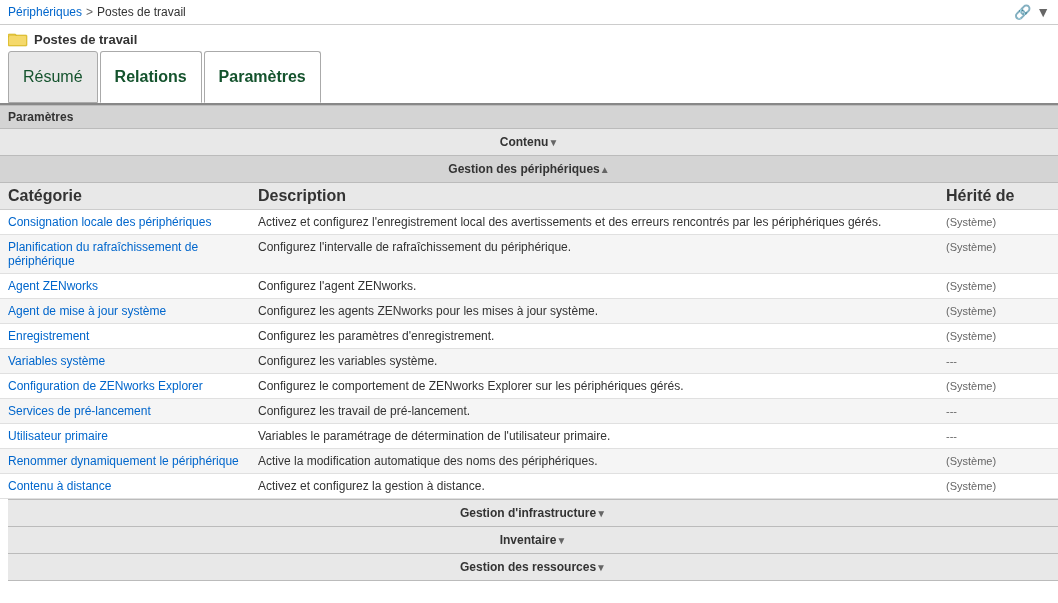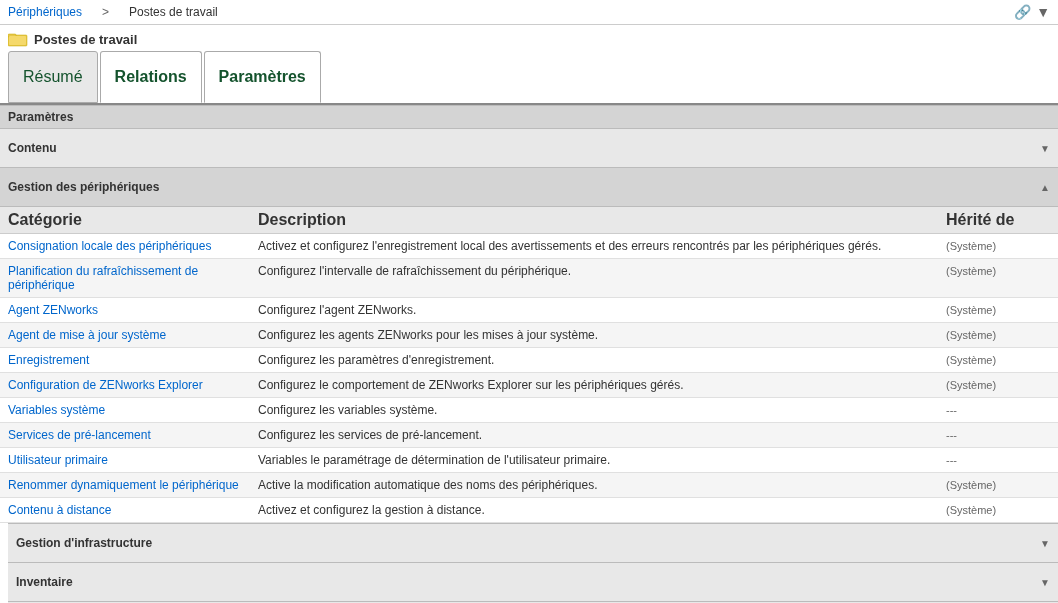--- a/index.html
+++ b/index.html
@@ -14,21 +14,21 @@
       display: flex;
       align-items: center;
       justify-content: space-between;
       padding: 4px 8px;
       background: #fff;
       border-bottom: 1px solid #ccc;
     }
     .breadcrumb {
       display: flex;
       align-items: center;
-      gap: 20px;
+      gap: 4px;
       font-size: 12px;
     }
     .breadcrumb a {
       color: #0066cc;
       text-decoration: none;
     }
     .breadcrumb-sep { color: #666; }
     .top-icons {
       display: flex;
       gap: 4px;
@@ -92,27 +92,27 @@
       font-weight: bold;
       font-size: 12px;
       border-bottom: 1px solid #bbb;
       border-top: 1px solid #bbb;
       display: flex;
       align-items: center;
       justify-content: space-between;
     }
     .section-header-collapsible {
       background: #e8e8e8;
-      padding: 12px 8px;
+      padding: 6px 8px;
       font-weight: bold;
       font-size: 12px;
       border-bottom: 1px solid #bbb;
       display: flex;
       align-items: center;
-      justify-content: space-between;
+      justify-content: center;
       cursor: pointer;
     }
     .collapse-icon {
       color: #666;
       font-size: 10px;
     }
     
     .params-table {
       width: 100%;
       border-collapse: collapse;
@@ -238,32 +238,32 @@
           <td class="col-category"><a href="#">Agent de mise à jour système</a></td>
           <td class="col-description">Configurez les agents ZENworks pour les mises à jour système.</td>
           <td class="col-inherited"><span class="inherited-val">(Système)</span></td>
         </tr>
         <tr>
           <td class="col-category"><a href="#">Enregistrement</a></td>
           <td class="col-description">Configurez les paramètres d'enregistrement.</td>
           <td class="col-inherited"><span class="inherited-val">(Système)</span></td>
         </tr>
         <tr>
-          <td class="col-category"><a href="#">Configuration de ZENworks Explorer</a></td>
-          <td class="col-description">Configurez le comportement de ZENworks Explorer sur les périphériques gérés.</td>
-          <td class="col-inherited"><span class="inherited-val">(Système)</span></td>
-        </tr>
-        <tr>
           <td class="col-category"><a href="#">Variables système</a></td>
           <td class="col-description">Configurez les variables système.</td>
           <td class="col-inherited"><span class="inherited-val">---</span></td>
         </tr>
         <tr>
+          <td class="col-category"><a href="#">Configuration de ZENworks Explorer</a></td>
+          <td class="col-description">Configurez le comportement de ZENworks Explorer sur les périphériques gérés.</td>
+          <td class="col-inherited"><span class="inherited-val">(Système)</span></td>
+        </tr>
+        <tr>
           <td class="col-category"><a href="#">Services de pré-lancement</a></td>
-          <td class="col-description">Configurez les services de pré-lancement.</td>
+          <td class="col-description">Configurez les travail de pré-lancement.</td>
           <td class="col-inherited"><span class="inherited-val">---</span></td>
         </tr>
         <tr>
           <td class="col-category"><a href="#">Utilisateur primaire</a></td>
           <td class="col-description">Variables le paramétrage de détermination de l'utilisateur primaire.</td>
           <td class="col-inherited"><span class="inherited-val">---</span></td>
         </tr>
         <tr>
           <td class="col-category"><a href="#">Renommer dynamiquement le périphérique</a></td>
           <td class="col-description">Active la modification automatique des noms des périphériques.</td>

